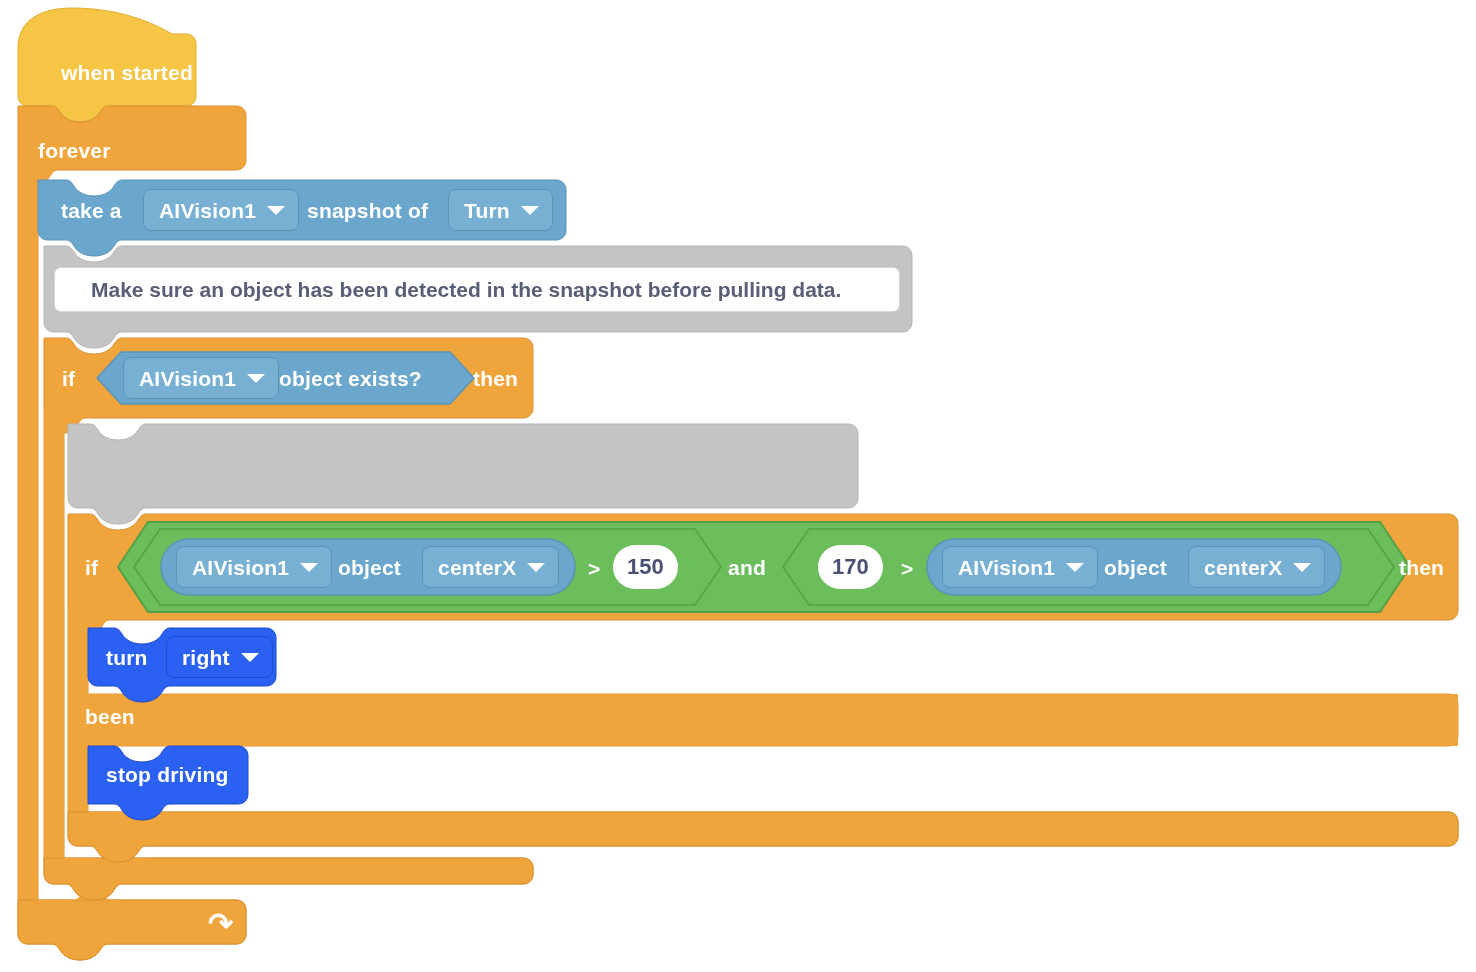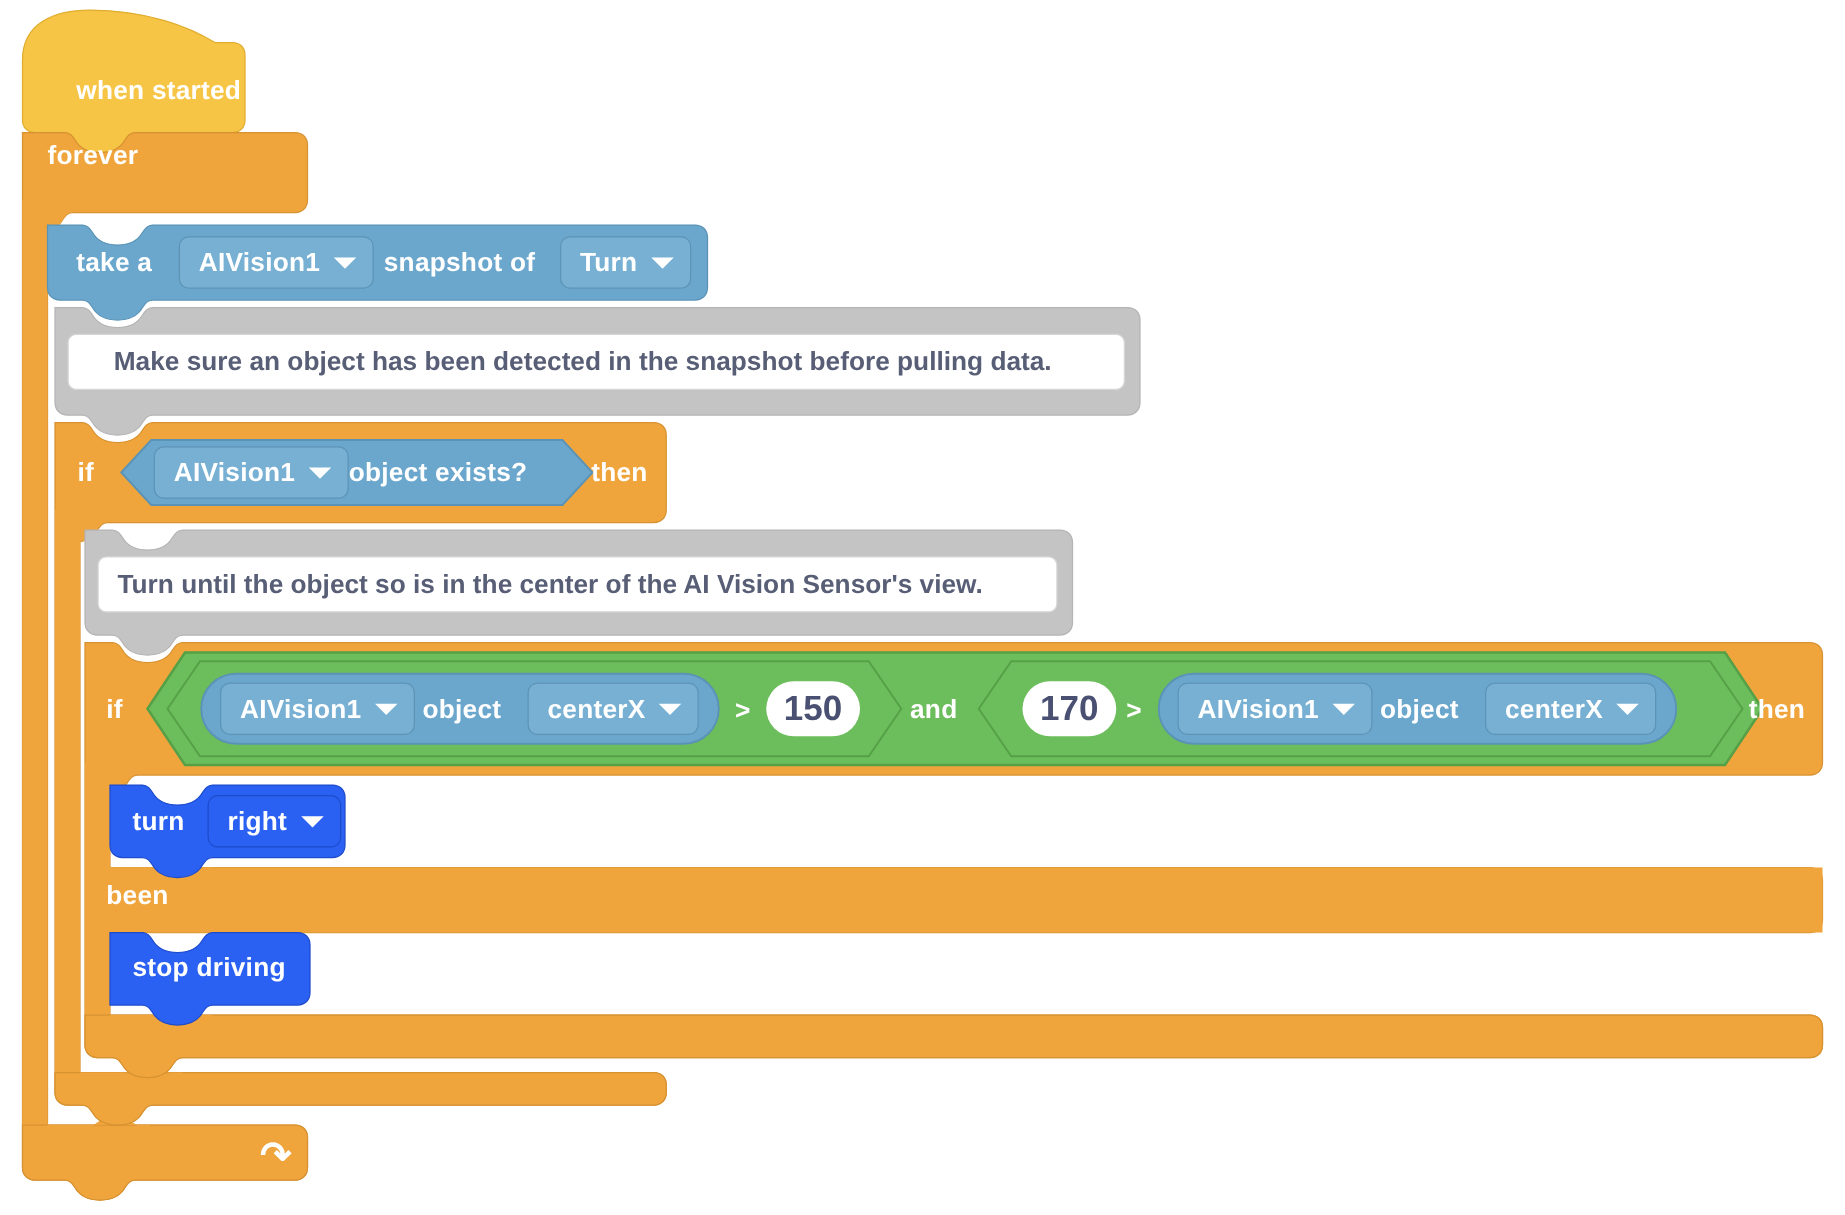--- a/index.html
+++ b/index.html
@@ -44,21 +44,21 @@
     border-right:9px solid transparent;
     border-top:9px solid #ffffff;
     flex:none;
   }
   
   .numoval{
     display:inline-flex;align-items:center;justify-content:center;
     min-width:62px;height:44px;padding:0 14px;
     background:#ffffff;border-radius:22px;
     box-sizing:border-box;
-    font-weight:bold;font-size:28px;color:#4a5071;
+    font-weight:bold;font-size:22px;color:#4a5071;
   }
   
   .commentbox{
     position:absolute;
     background:#ffffff;
     border:1px solid #d6d6d6;
     border-radius:7px;
     display:flex;align-items:center;
     padding:0 15px;
     box-sizing:border-box;
@@ -317,21 +317,21 @@
          C158,817 150,820 142,820
          C134,820 126,817 122,810
          C120,807 118,804 114,804
          C108,804 88,804 88,804
          L88,794
          Z" fill="#2b61f2" stroke="#1d4bcc" stroke-width="1"></path>
   </svg>
 
   <div class="abs lbl" style="left:41px;top:62px;margin-left:20px;">when started</div>
 
-  <div class="abs lbl" style="left:38px;top:114px;">forever</div>
+  <div class="abs lbl" style="left:38px;top:140px;">forever</div>
   <div class="loop-arrow" style="left:208px;top:906px;">↶</div>
 
   <div class="abs lbl" style="left:61px;top:200px;">take a</div>
   <div class="abs field on-blue" style="left:143px;top:189px;">
     <span class="lbl">AIVision1</span>
     <span class="caret"></span>
   </div>
   <div class="abs lbl" style="left:307px;top:200px;">snapshot of</div>
   <div class="abs field on-blue" style="left:448px;top:189px;">
     <span class="lbl">Turn</span>
@@ -343,23 +343,20 @@
   </div>
 
   <div class="abs lbl" style="left:62px;top:368px;">if</div>
   <div class="abs field on-blue" style="left:123px;top:357px;">
     <span class="lbl">AIVision1</span>
     <span class="caret"></span>
   </div>
   <div class="abs lbl" style="left:279px;top:368px;">object exists?</div>
   <div class="abs lbl" style="left:473px;top:368px;">then</div>
 
-  <div class="commentbox" style="left:78px;top:445px;width:768px;height:45px;">
-    <span class="commenttext">Turn until the object so is in the center of the AI Vision Sensor's view.</span>
-  </div>
 
   <div class="abs lbl" style="left:85px;top:557px;">if</div>
 
   <div class="abs field on-blue" style="left:176px;top:546px;">
     <span class="lbl">AIVision1</span>
     <span class="caret"></span>
   </div>
   <div class="abs lbl" style="left:338px;top:557px;">object</div>
   <div class="abs field on-blue" style="left:422px;top:546px;">
     <span class="lbl">centerX</span>

